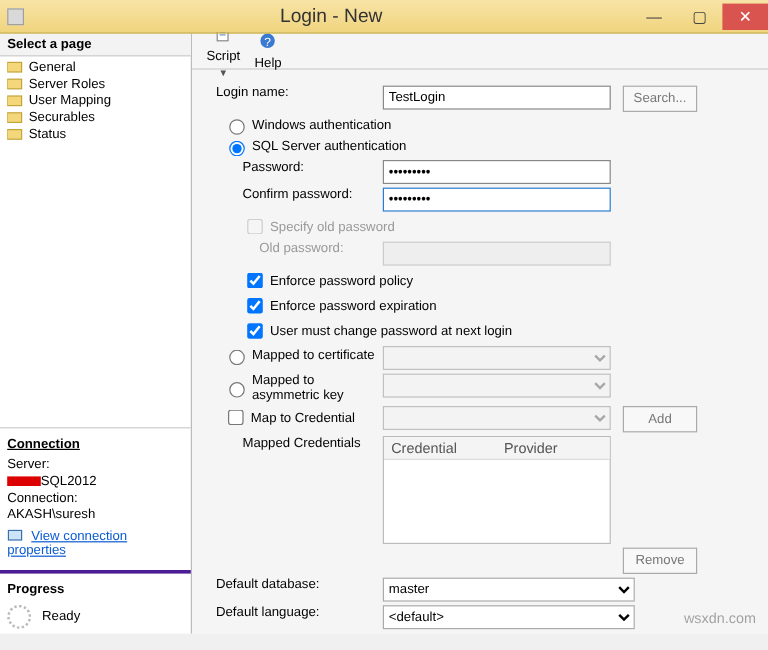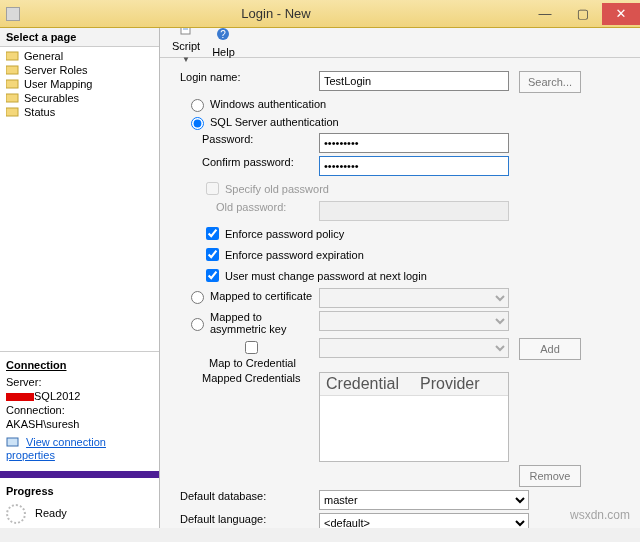--- a/index.html
+++ b/index.html
@@ -18,21 +18,21 @@
   display: flex;
   align-items: center;
   border-bottom: 1px solid #c7a831;
   position: relative;
 }
 .titlebar .app-icon {
   width: 14px; height: 14px; margin: 0 6px;
   background: #d9d9d9; border: 1px solid #a0a0a0;
 }
 .titlebar .title {
-  flex: 1; text-align: center; font-size: 13px; color: #333;
+  flex: 1; text-align: center; font-size: 16px; color: #333;
 }
 .titlebar .win-btns { display: flex; }
 .titlebar .win-btn {
   width: 38px; height: 22px; display: flex; align-items: center; justify-content: center;
   font-size: 13px; color: #444;
 }
 .titlebar .win-btn.close {
   background: #d9534f; color: #fff; height: 22px; margin-top: 0;
 }
 .main {
@@ -69,21 +69,21 @@
 .pg-icon svg { display:block; }
 .conn-box {
   border-top: 1px solid #ccc;
   padding: 4px 6px 8px 6px;
 }
 .conn-box .pane-header { padding-left:0; border:0; background:none;text-decoration:underline; }
 .conn-line { margin: 2px 0; }
 .redact { display:inline-block; width:28px; height:8px; background:#d00; vertical-align:middle; }
 .link { color: #0b5bd3; text-decoration: underline; cursor: pointer; }
 .prog-box {
-  border-top: 7px solid #4c1d95;
+  border-top: 3px solid #4c1d95;
   padding: 4px 6px;
 }
 .spinner {
   width: 20px; height: 20px; border: 2px dotted #bbb; border-radius: 50%;
   display: inline-block; vertical-align: middle; margin-right: 6px;
 }
 .right-pane {
   flex: 1;
   background: #f5f5f5;
   display: flex;
@@ -159,21 +159,21 @@
   height: 90px;
   border: 1px solid #bbb;
   background: #fff;
 }
 .cred-table .th {
   display: flex;
   border-bottom: 1px solid #ddd;
   background: #f4f4f4;
 }
 .cred-table .th div {
-  flex: 1; padding: 2px 6px; font-size: 16px; color: #555;
+  flex: 1; padding: 2px 6px; font-size: 12px; color: #555;
 }
 .watermark {
   position: fixed;
   right: 10px; bottom: 20px;
   font-size: 12px; color: rgba(0,0,0,0.35);
   pointer-events: none;
 }
 </style>
 </head>
 <body>
@@ -334,21 +334,21 @@
         <select class="combo" disabled=""><option></option></select>
       </div>
       <div class="row">
         <div style="width:145px;display:flex;align-items:center;padding-left:12px;">
           <input type="radio" name="map" style="margin-right: 6px;">
           <span>Mapped to asymmetric key</span>
         </div>
         <select class="combo" disabled=""><option></option></select>
       </div>
       <div class="row">
-        <div style="width:145px;display:flex;align-items:center;padding-left:12px;flex-direction:column;">
+        <div style="width:145px;display:flex;align-items:center;padding-left:12px;">
           <input type="checkbox" style="margin-right: 6px;">
           <span>Map to Credential</span>
         </div>
         <select class="combo" disabled=""><option></option></select>
         <button class="btn" disabled="">Add</button>
       </div>
 
       <div class="row" style="align-items:flex-start;">
         <div class="lbl indent">Mapped Credentials</div>
         <div class="cred-table">

